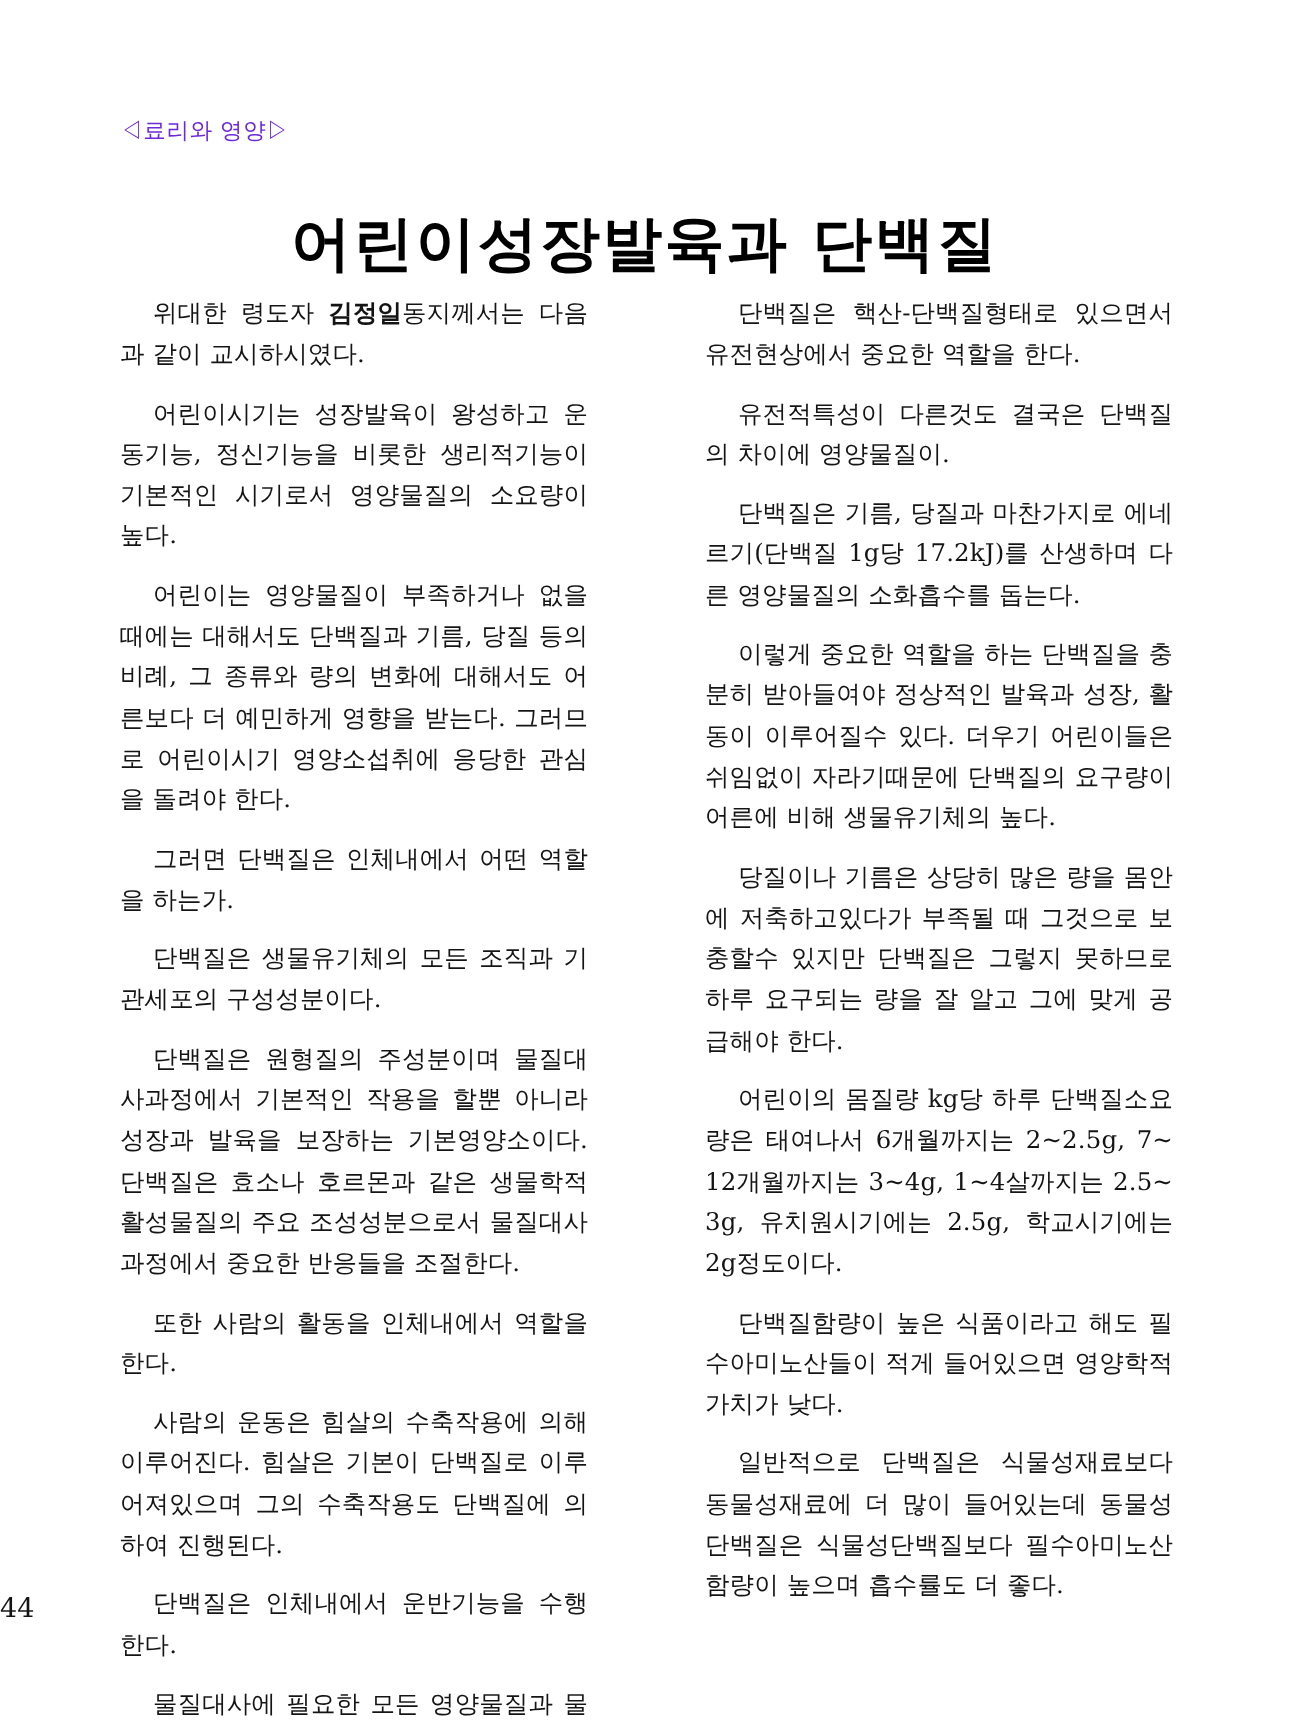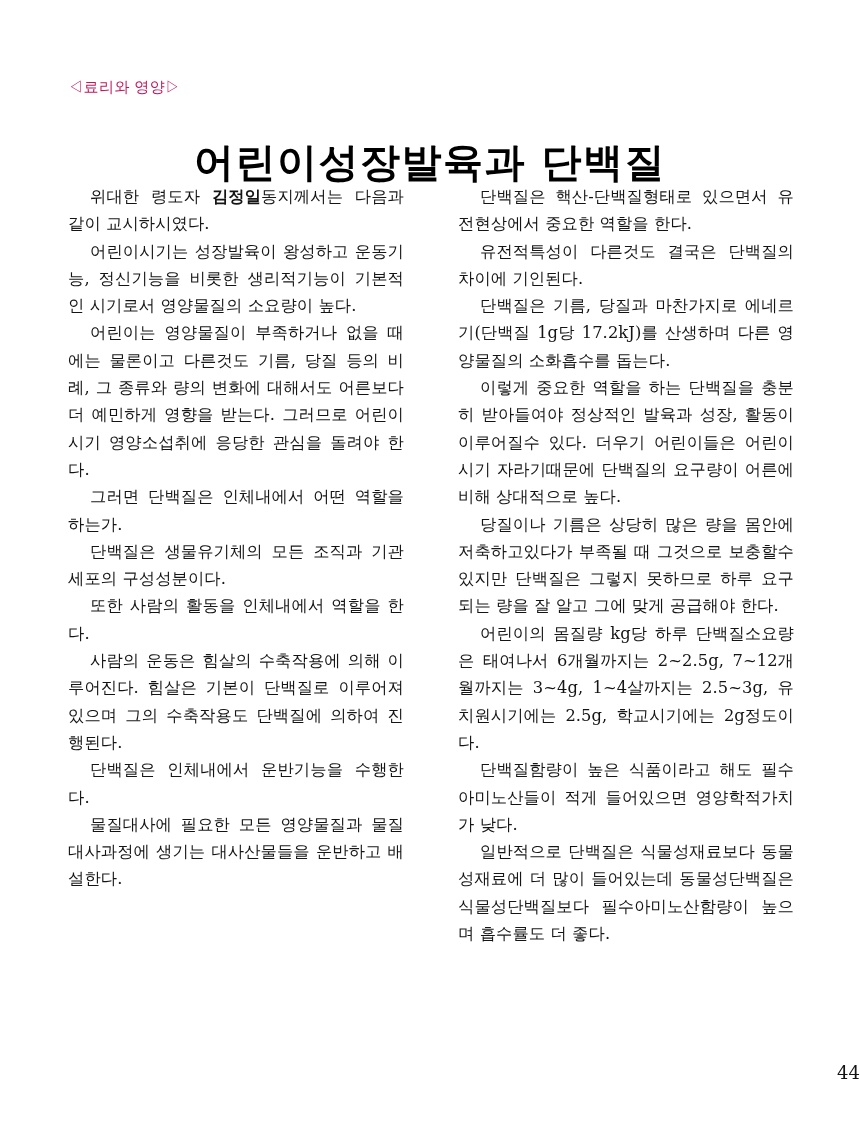--- a/index.html
+++ b/index.html
@@ -14,26 +14,26 @@
     background: #ffffff;
     box-sizing: border-box;
     font-family: "DejaVu Serif", "Liberation Serif", serif;
     color: #111111;
     overflow: hidden;
   }
 
   
   .runhead {
     position: absolute;
-    left: 68px;
+    left: 80px;
     top: 78px;
-    font-family: Liberation Serif, serif;
+    font-family: Liberation Sans, sans-serif;
     font-size: 15px;
     letter-spacing: 0.5px;
-    color: #be185d;
+    color: #6d28d9;
     white-space: nowrap;
   }
 
   
   .title {
     position: absolute;
     left: 0;
     top: 108px;
     width: 860px;
     text-align: center;
@@ -51,21 +51,21 @@
     left: 68px;
     top: 183px;
     width: 726px;
     display: flex;
     justify-content: space-between;
   }
   .col {
     width: 336px;
   }
   p.para {
-    margin: 0;
+    margin: 12px;
     font-size: 16.3px;
     line-height: 27.3px;
     text-indent: 1.35em;
     text-align: justify;
     text-justify: inter-character;
     word-break: break-all;
     letter-spacing: 0.1px;
     color: #141414;
   }
   p.quote {
@@ -82,54 +82,55 @@
   .leader-name {
     font-weight: 700;
   }
 
   
   .folio {
     position: absolute;
     left: 0;
     top: 1062px;
     width: 860px;
-    text-align: right;
+    text-align: left;
     font-size: 18px;
     color: #141414;
   }
 </style>
 </head>
 <body>
 
 <div class="page">
 
   <div class="runhead">◁료리와 영양▷</div>
 
   <h1 class="title">어린이성장발육과 단백질</h1>
 
   <div class="columns">
 
     <div class="col">
       <p class="para"><span>위대한 령도자 </span><span class="leader-name">김정일</span><span>동지께서는 다음과 같이 교시하시였다.</span></p>
       <p class="para">어린이시기는 성장발육이 왕성하고 운동기능, 정신기능을 비롯한 생리적기능이 기본적인 시기로서 영양물질의 소요량이 높다.</p>
-      <p class="para">어린이는 영양물질이 부족하거나 없을 때에는 물론이고 다른것도 기름, 당질 등의 비례, 그 종류와 량의 변화에 대해서도 어른보다 더 예민하게 영향을 받는다. 그러므로 어린이시기 영양소섭취에 응당한 관심을 돌려야 한다.</p>
+      <p class="para">어린이는 영양물질이 부족하거나 없을 때에는 대해서도 단백질과 기름, 당질 등의 비례, 그 종류와 량의 변화에 대해서도 어른보다 더 예민하게 영향을 받는다. 그러므로 어린이시기 영양소섭취에 응당한 관심을 돌려야 한다.</p>
       <p class="para">그러면 단백질은 인체내에서 어떤 역할을 하는가.</p>
       <p class="para">단백질은 생물유기체의 모든 조직과 기관세포의 구성성분이다.</p>
+      <p class="para">단백질은 원형질의 주성분이며 물질대사과정에서 기본적인 작용을 할뿐 아니라 성장과 발육을 보장하는 기본영양소이다. 단백질은 효소나 호르몬과 같은 생물학적활성물질의 주요 조성성분으로서 물질대사과정에서 중요한 반응들을 조절한다.</p>
       <p class="para">또한 사람의 활동을 인체내에서 역할을 한다.</p>
       <p class="para">사람의 운동은 힘살의 수축작용에 의해 이루어진다. 힘살은 기본이 단백질로 이루어져있으며 그의 수축작용도 단백질에 의하여 진행된다.</p>
       <p class="para">단백질은 인체내에서 운반기능을 수행한다.</p>
       <p class="para">물질대사에 필요한 모든 영양물질과 물질대사과정에 생기는 대사산물들을 운반하고 배설한다.</p>
 
     </div>
 
     <div class="col">
       <p class="para">단백질은 핵산-단백질형태로 있으면서 유전현상에서 중요한 역할을 한다.</p>
-      <p class="para">유전적특성이 다른것도 결국은 단백질의 차이에 기인된다.</p>
+      <p class="para">유전적특성이 다른것도 결국은 단백질의 차이에 영양물질이.</p>
       <p class="para">단백질은 기름, 당질과 마찬가지로 에네르기(단백질 1g당 17.2kJ)를 산생하며 다른 영양물질의 소화흡수를 돕는다.</p>
-      <p class="para">이렇게 중요한 역할을 하는 단백질을 충분히 받아들여야 정상적인 발육과 성장, 활동이 이루어질수 있다. 더우기 어린이들은 어린이시기 자라기때문에 단백질의 요구량이 어른에 비해 상대적으로 높다.</p>
+      <p class="para">이렇게 중요한 역할을 하는 단백질을 충분히 받아들여야 정상적인 발육과 성장, 활동이 이루어질수 있다. 더우기 어린이들은 쉬임없이 자라기때문에 단백질의 요구량이 어른에 비해 생물유기체의 높다.</p>
       <p class="para">당질이나 기름은 상당히 많은 량을 몸안에 저축하고있다가 부족될 때 그것으로 보충할수 있지만 단백질은 그렇지 못하므로 하루 요구되는 량을 잘 알고 그에 맞게 공급해야 한다.</p>
       <p class="para">어린이의 몸질량 kg당 하루 단백질소요량은 태여나서 6개월까지는 2~2.5g, 7~12개월까지는 3~4g, 1~4살까지는 2.5~3g, 유치원시기에는 2.5g, 학교시기에는 2g정도이다.</p>
       <p class="para">단백질함량이 높은 식품이라고 해도 필수아미노산들이 적게 들어있으면 영양학적가치가 낮다.</p>
       <p class="para">일반적으로 단백질은 식물성재료보다 동물성재료에 더 많이 들어있는데 동물성단백질은 식물성단백질보다  필수아미노산함량이  높으며 흡수률도 더 좋다.</p>
 
     </div>
 
   </div>
 
   <div class="folio">44</div>

